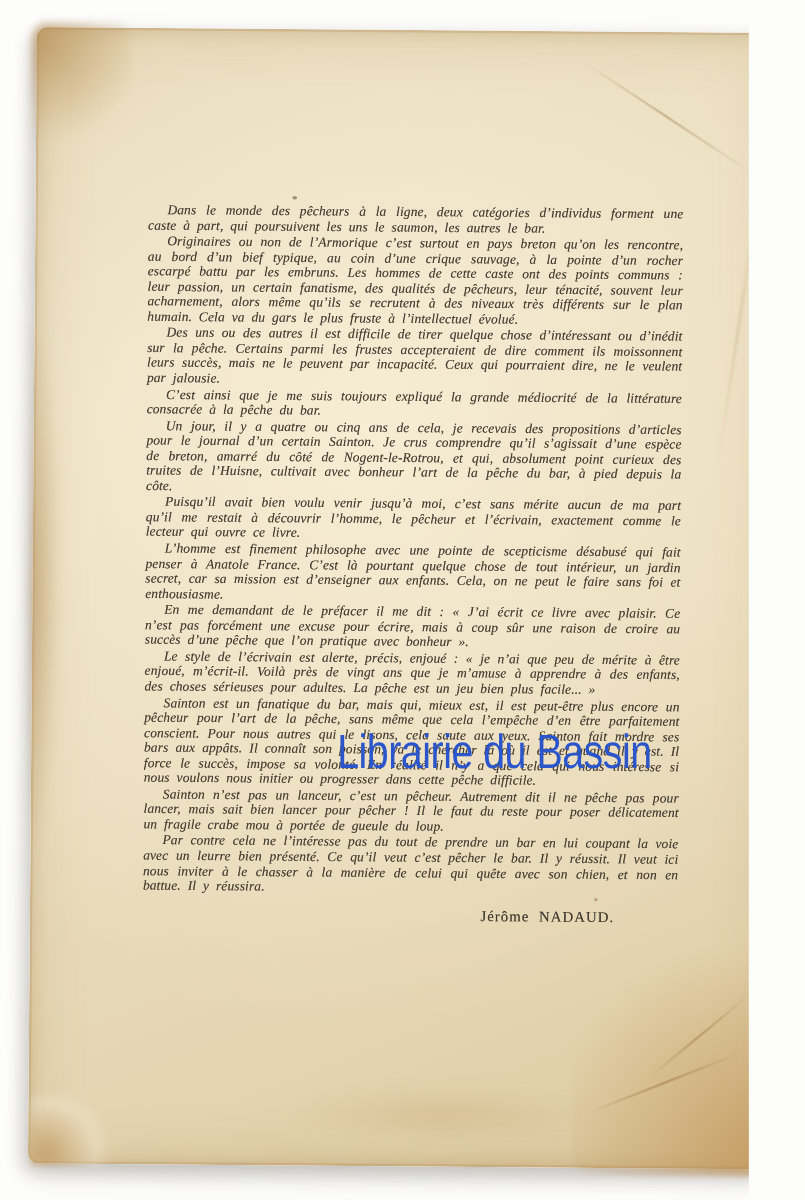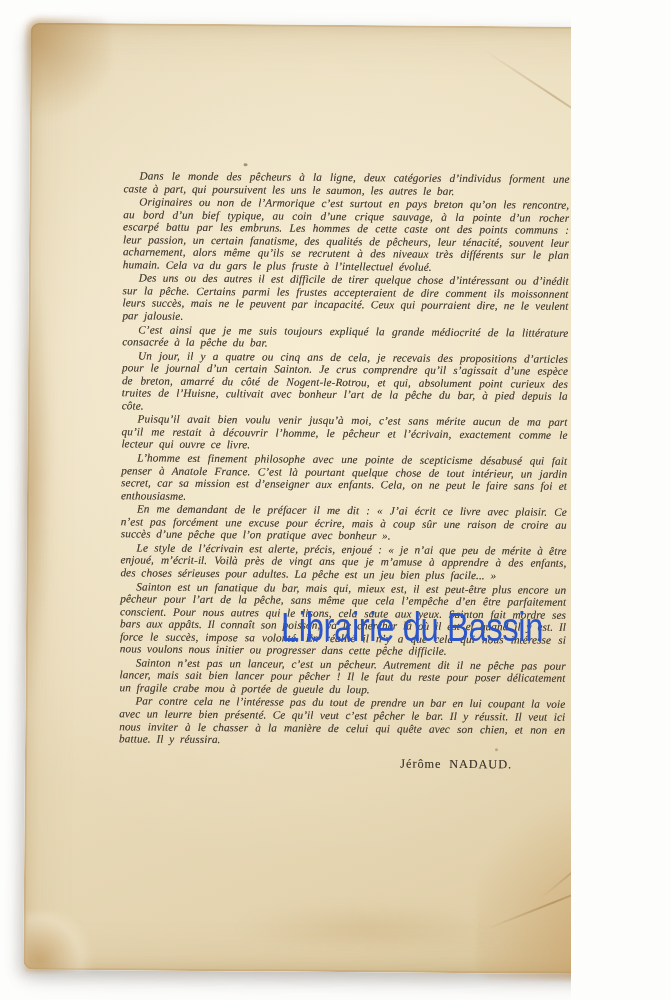--- a/index.html
+++ b/index.html
@@ -10,21 +10,21 @@
     --background:#fdfdfc;
   }
   html,body{margin:0;padding:0;}
   body{
     width:671px;height:1000px;
     background:var(--background);
     font-family:"Liberation Serif", serif;
     overflow:hidden;
   }
   .photo{
-    position:relative;width:571px;height:1000px;
+    position:relative;width:624px;height:1000px;
     background:var(--background);
     overflow:hidden;
   }
   
   .paper{
     position:absolute;left:27px;top:25px;width:617px;height:947px;
     border-radius:9px;
     transform:rotate(0.45deg);
     background:
       radial-gradient(ellipse 120% 85% at 45% 36%, rgba(255,249,228,0.55), rgba(255,249,228,0) 62%),

